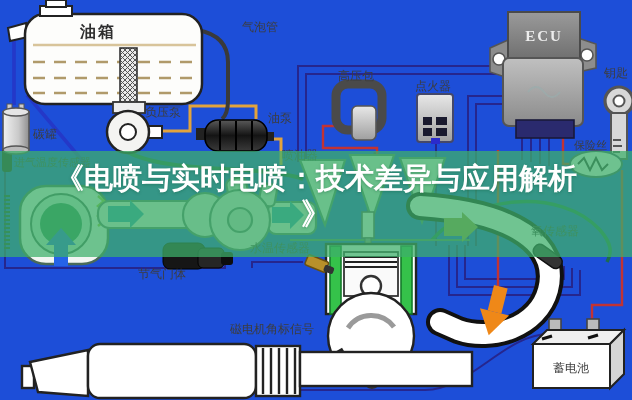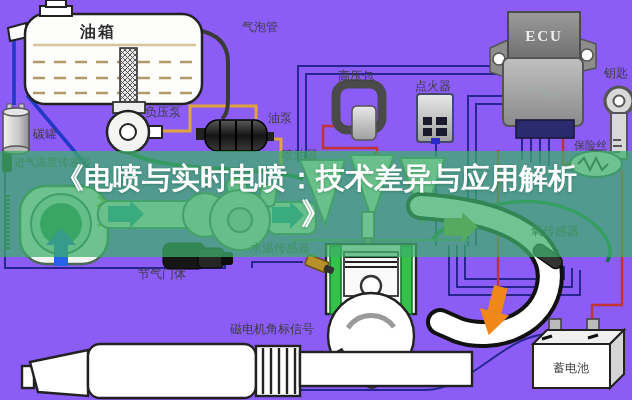--- a/index.html
+++ b/index.html
@@ -1,16 +1,16 @@
 <!DOCTYPE html>
 <html><head>
 <meta charset="utf-8">
 <style>
   html,body{margin:0;padding:0;background:#ffffff;}
-  .stage{position:relative;width:632px;height:400px;overflow:hidden;background:#8b5cf6;
+  .stage{position:relative;width:632px;height:400px;overflow:hidden;background:#1d4ed8;
          font-family:"Liberation Sans", sans-serif;}
   .stage svg{position:absolute;left:0;top:0;}
   .lbl{font-family:"Liberation Sans", sans-serif;fill:#3d3d3d;font-size:12px;}
   .lbl-big{font-size:16px;fill:#2e2e2e;font-weight:bold;letter-spacing:2px;}
   .lbl-ecu{font-size:15px;font-weight:bold;fill:#ededed;letter-spacing:2px;
            font-family:"Liberation Serif", serif;}
   .lbl-sm{font-size:11px;}
   .title-overlay{position:absolute;left:0;top:151px;width:632px;height:106px;
     background:rgba(62,175,106,0.74);z-index:5;display:flex;flex-direction:column;
     align-items:center;justify-content:flex-start;padding-top:9px;box-sizing:border-box;}

